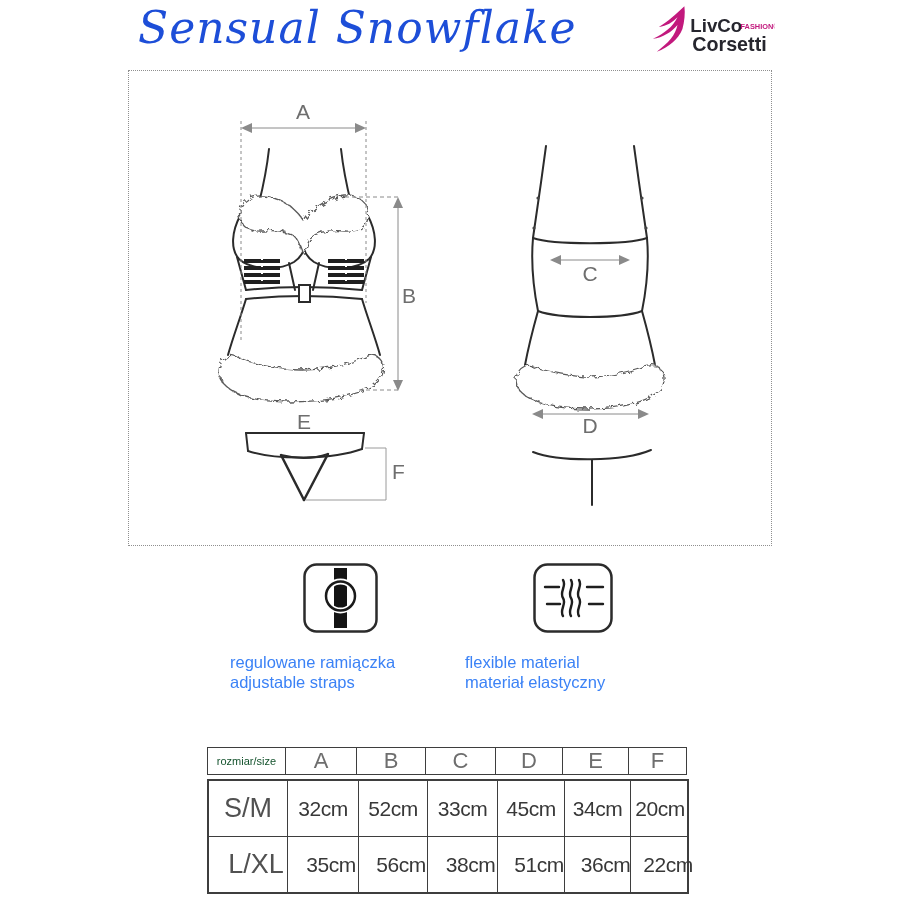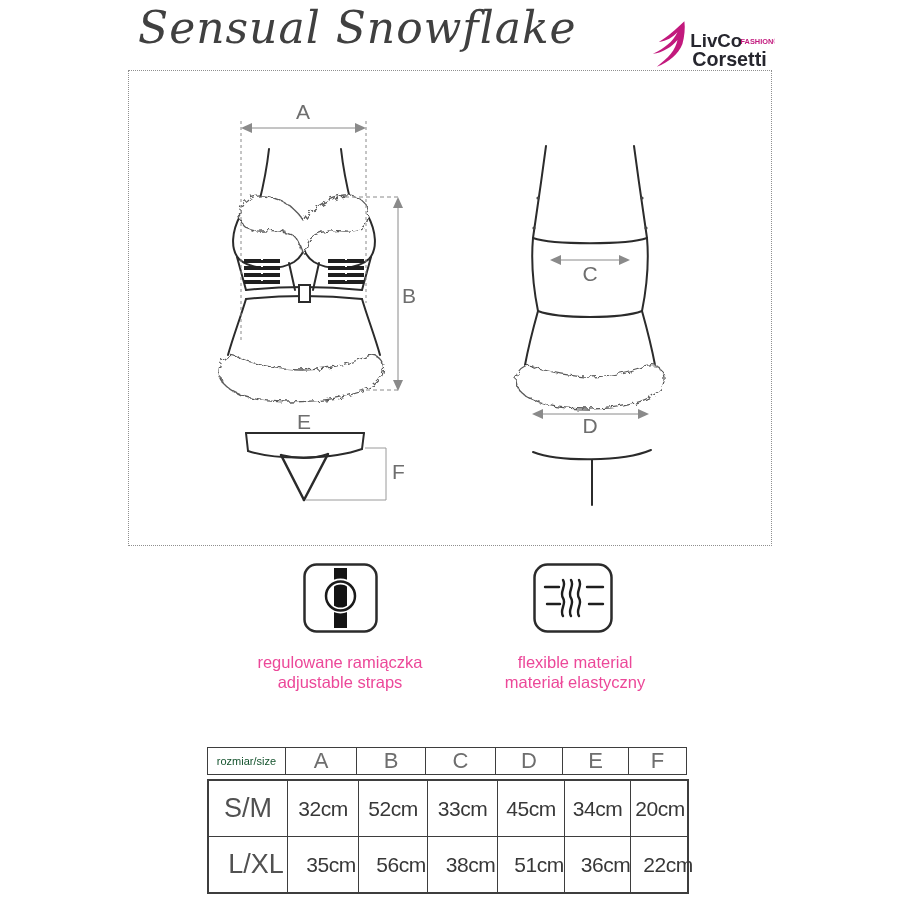--- a/index.html
+++ b/index.html
@@ -1,30 +1,30 @@
 <!DOCTYPE html>
 <html><head>
 <meta charset="utf-8">
 <style>
   html,body{margin:0;padding:0;width:900px;height:900px;background:#ffffff;overflow:hidden;}
   body{font-family:"Liberation Sans",sans-serif;position:relative;color:#2b2b2b;}
   .abs{position:absolute;}
 
   
   .title{left:138px;top:2px;font-family:"DejaVu Serif",serif;font-style:italic;font-size:44px;
-         color:#404040;letter-spacing:1px;white-space:nowrap;}
-  .logo{left:645px;top:20px;width:130px;height:50px;}
+         color:#1d4ed8;letter-spacing:1px;white-space:nowrap;}
+  .logo{left:645px;top:5px;width:130px;height:50px;}
 
   
   .diagram-box{left:128px;top:70px;width:642px;height:474px;border:1px dotted #8f8f8f;}
 
   
   .icon-straps{left:303px;top:563px;width:75px;height:70px;}
   .icon-flex{left:533px;top:563px;width:80px;height:70px;}
-  .caption{top:652px;width:220px;text-align:center;font-size:16.5px;line-height:20px;color:#ec4899;}
+  .caption{top:652px;width:220px;font-size:16.5px;line-height:20px;color:#3b82f6;}
   .caption-straps{left:230px;}
   .caption-flex{left:465px;}
 
   
   .size-table{left:207px;top:747px;width:482px;}
   .tbl-head,.tbl-body{display:grid;grid-template-columns:79px 71px 69px 70px 67px 66px 58px;}
   .tbl-head .cell{border:1px solid #3e3e3e;border-left:none;height:26px;display:flex;align-items:center;justify-content:center;}
   .tbl-head .cell.first{border-left:1px solid #3e3e3e;}
   .corner-label{font-size:11px;color:#14532d;}
   .col-letter{font-size:22px;color:#6e6e6e;}

